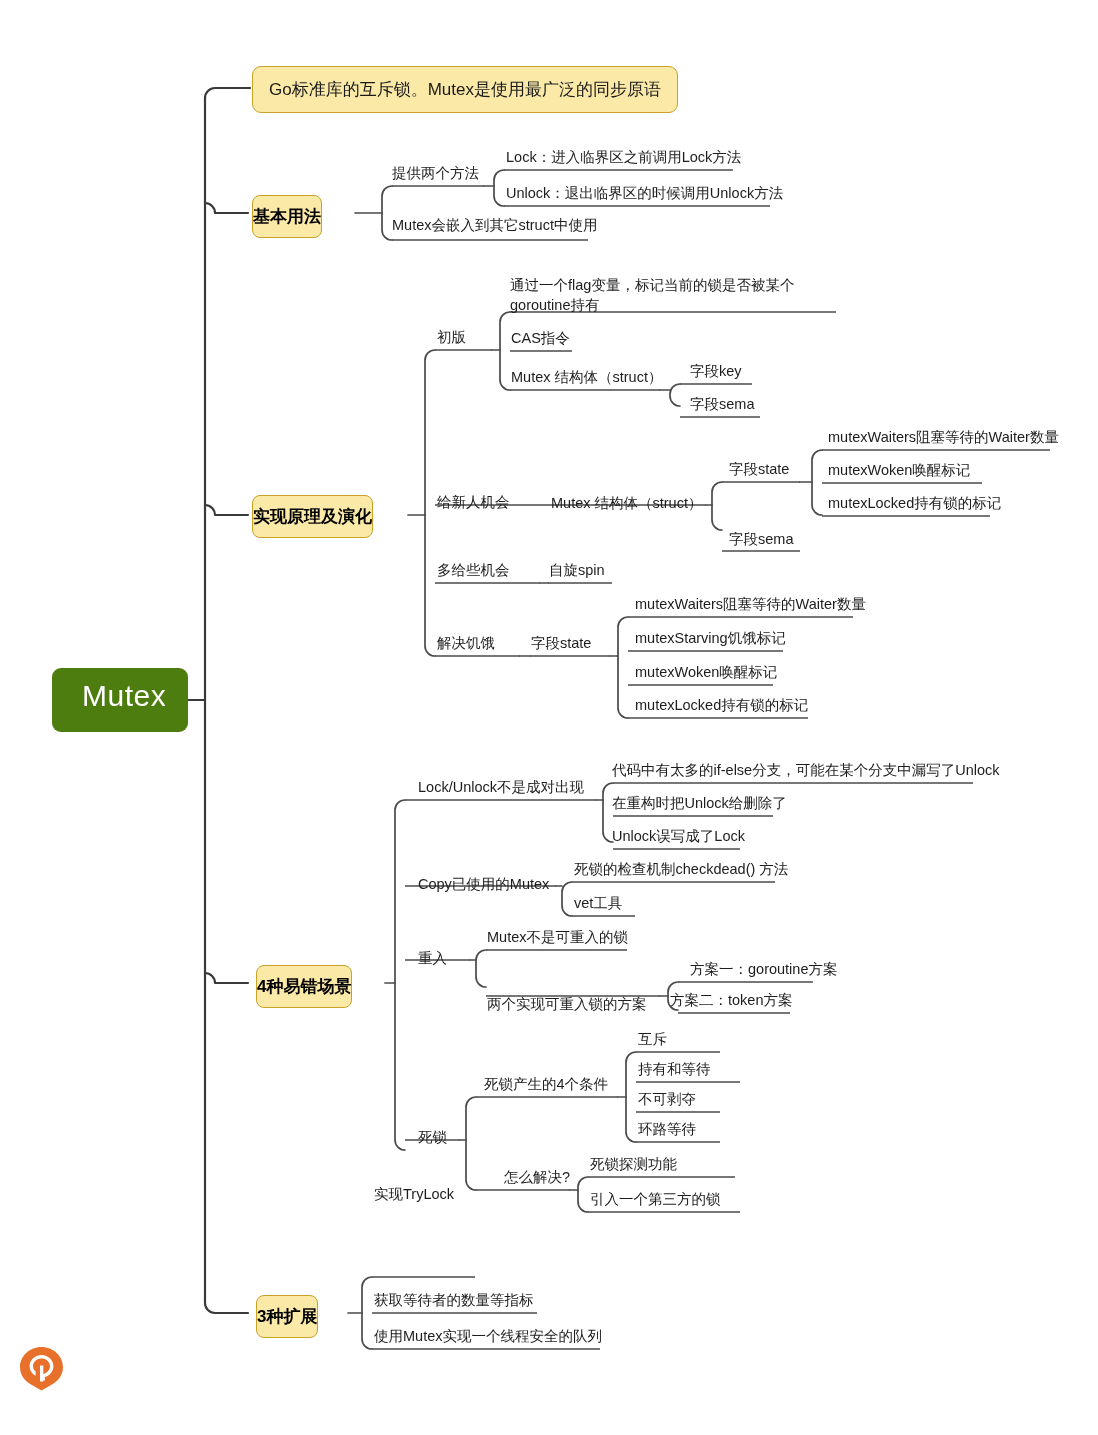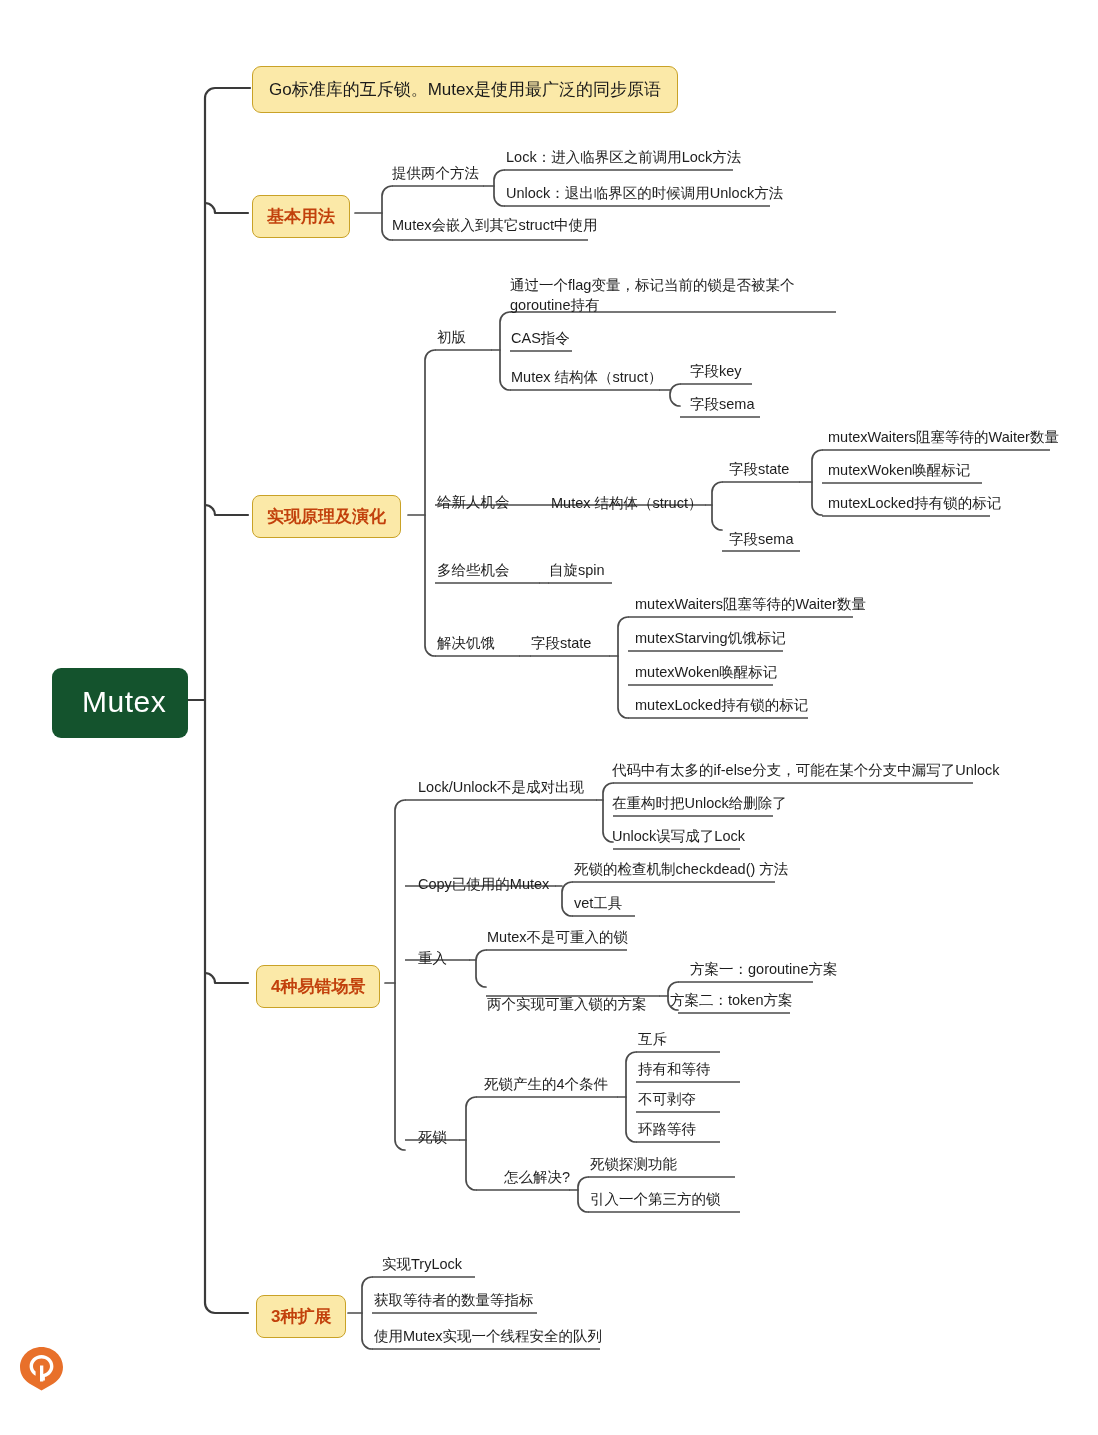--- a/index.html
+++ b/index.html
@@ -46,35 +46,35 @@
     stroke-linecap: butt;
   }
 
   
   .node {
     position: absolute;
     box-sizing: border-box;
     white-space: nowrap;
   }
   .root-node {
-    background: #14532d;
+    background: #4d7c0f;
     color: #ffffff;
     font-size: 30px;
     border-radius: 9px;
-    padding: 17px 22px 19px 30px;
+    padding: 11px 22px 19px 30px;
     letter-spacing: 0.5px;
   }
   .branch-node {
     background: #fbe9a8;
     border: 1.6px solid #c9a227;
     border-radius: 8px;
-    color: #c2410c;
+    color: #000000;
     font-size: 17px;
     font-weight: 600;
-    padding: 9px 14px;
+    padding: 9px 0;
     text-align: center;
   }
   .topic-node {
     background: #fbe9a8;
     border: 1.6px solid #c9a227;
     border-radius: 9px;
     color: #1a1a1a;
     font-size: 17px;
     padding: 11px 16px;
     text-align: center;
@@ -304,21 +304,21 @@
   <div class="leaf" style="left:638px; top:1060px;">持有和等待</div>
   <div class="leaf" style="left:638px; top:1090px;">不可剥夺</div>
   <div class="leaf" style="left:638px; top:1120px;">环路等待</div>
   <div class="leaf" style="left:504px; top:1168px;">怎么解决?</div>
   <div class="leaf" style="left:590px; top:1155px;">死锁探测功能</div>
   <div class="leaf" style="left:590px; top:1190px;">引入一个第三方的锁</div>
 
   <div class="node branch-node" style="left:256px; top:1295px;">
     <span>3种扩展</span>
   </div>
-  <div class="leaf" style="left:374px; top:1255px;margin-left:8px;">实现TryLock</div>
+  <div class="leaf" style="left:374px; top:1185px;">实现TryLock</div>
   <div class="leaf" style="left:374px; top:1291px;">获取等待者的数量等指标</div>
   <div class="leaf" style="left:374px; top:1327px;">使用Mutex实现一个线程安全的队列</div>
 
   <div id="brand-logo">
     <span class="mark">
       <svg width="47" height="47" viewBox="0 0 47 47">
         <path d="M23.5 2 C11.6 2 2 11.1 2 22.1 C2 30.0 6.8 36.6 13.9 40.0 L23.5 45.5 L33.1 40.0 C40.2 36.6 45 30.0 45 22.1 C45 11.1 35.4 2 23.5 2 Z" fill="#e8702a"></path>
         <path d="M23.5 10 C16.9 10 11.6 15.0 11.6 21.2 C11.6 25.3 14.0 28.9 17.6 30.8 L17.6 26.6 C16.0 25.3 15.0 23.4 15.0 21.2 C15.0 16.9 18.8 13.4 23.5 13.4 C28.2 13.4 32.0 16.9 32.0 21.2 C32.0 25.5 28.2 29.0 23.5 29.0 L23.5 35.5 L26.9 35.5 L26.9 32.1 C31.8 30.7 35.4 26.4 35.4 21.2 C35.4 15.0 30.1 10 23.5 10 Z" fill="#ffffff"></path>
         <path d="M22.0 20.5 L25.3 20.5 L25.3 36.5 L22.0 36.5 Z" fill="#ffffff"></path>
       </svg>

